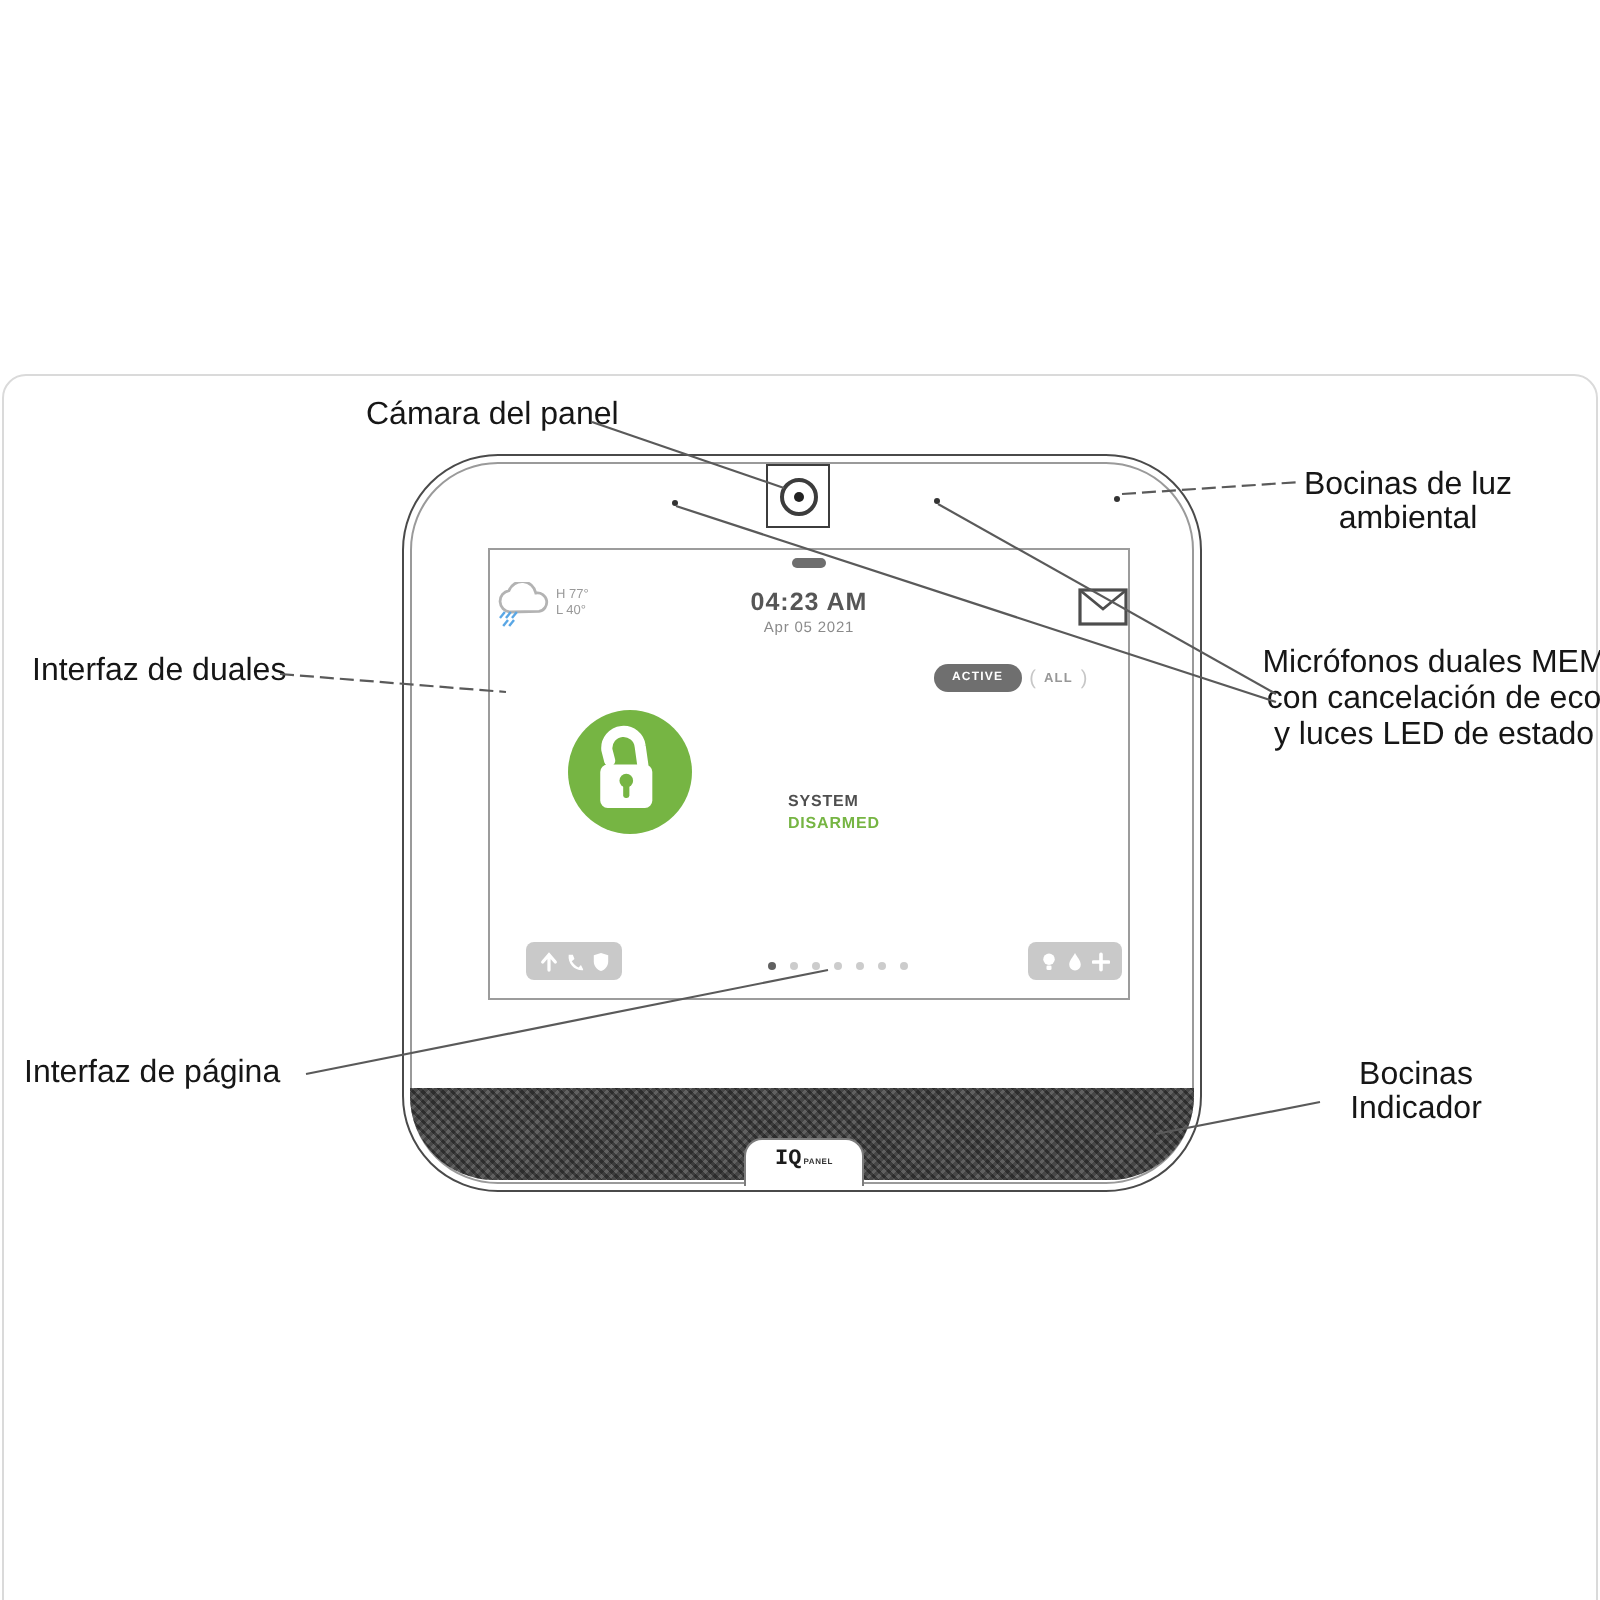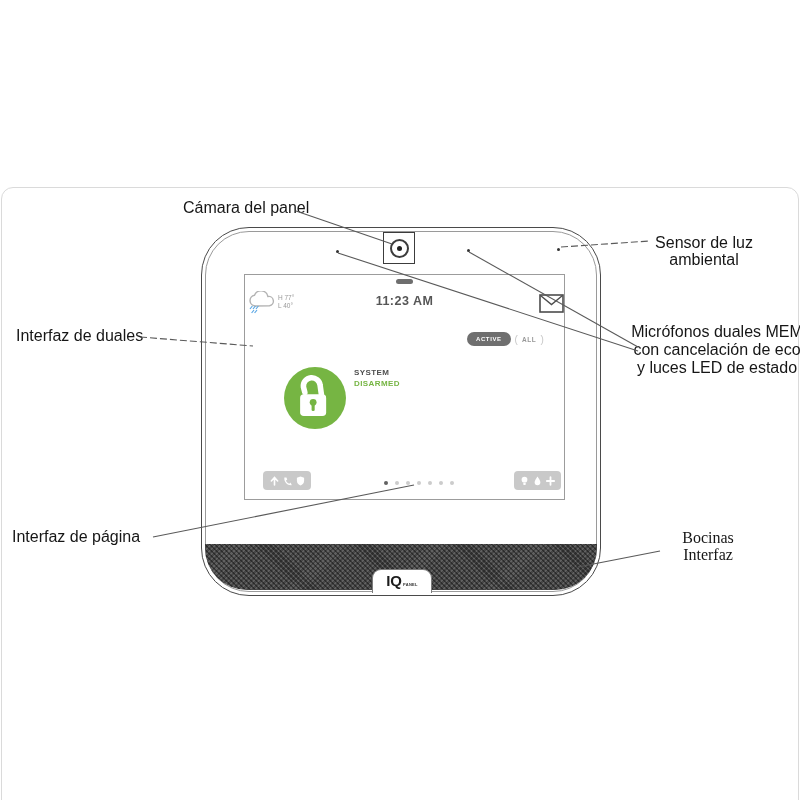--- a/index.html
+++ b/index.html
@@ -28,42 +28,42 @@
   .weather-txt{font-size:6.5px;line-height:8px;color:#999;margin-left:1px;margin-top:3px;}
   .clock{position:absolute;left:0;right:0;top:19px;text-align:center;}
   .clock .time{font-size:12.5px;font-weight:bold;color:#565656;letter-spacing:.5px;}
   .clock .date{font-size:7.5px;color:#8a8a8a;margin-top:1px;letter-spacing:.4px;}
   .envelope{position:absolute;left:294px;top:19px;}
   .toggle{position:absolute;left:222px;top:57px;display:flex;align-items:center;}
   .pill-active{background:#6f6f6f;color:#fff;font-size:6px;font-weight:bold;letter-spacing:.6px;
                border-radius:8px;padding:4px 9px;}
   .paren{color:#c7c7c7;font-size:10px;margin:0 4px;}
   .all-lbl{color:#979797;font-size:6.5px;font-weight:bold;letter-spacing:.6px;}
-  .status-wrap{position:absolute;left:39px;top:92px;display:flex;align-items:flex-start;}
+  .status-wrap{position:absolute;left:39px;top:80px;display:flex;align-items:flex-end;gap:40px;}
   .status-circle{width:62px;height:62px;}
   .status-text{margin-left:8px;font-size:8px;font-weight:bold;letter-spacing:.4px;line-height:11px;}
   .status-text .l1{color:#4f4f4f;}
   .status-text .l2{color:var(--green,#76b543);}
   .foot-pill{position:absolute;height:19px;background:#c9c9c9;border-radius:4px;
              display:flex;align-items:center;justify-content:center;gap:4px;}
   .foot-pill.left{left:18px;top:196px;width:48px;}
   .foot-pill.right{left:269px;top:196px;width:47px;}
   .page-ind{position:absolute;left:139px;top:206px;display:flex;gap:7px;align-items:center;}
   .pdot{width:4px;height:4px;border-radius:50%;background:#ccc;}
   .pdot.active{background:#616161;}
   
   .speaker{position:absolute;left:3px;right:3px;top:316px;height:46px;
            background-color:#474747;border-radius:0 0 42px 42px;
            background-image:
              repeating-linear-gradient(45deg,rgba(0,0,0,.38) 0 1.5px,transparent 1.5px 3.5px),
              repeating-linear-gradient(-45deg,rgba(255,255,255,.14) 0 1.5px,transparent 1.5px 3.5px);}
   .logo-tab{position:absolute;left:170px;bottom:2px;width:60px;height:24px;background:#fff;
             border:1px solid #7c7c7c;border-bottom:none;border-radius:9px 9px 0 0;
             display:flex;align-items:baseline;justify-content:center;gap:1px;padding-top:6px;box-sizing:border-box;}
-  .logo-iq{font-size:15px;font-weight:bold;color:#1c1c1c;line-height:9px;}
+  .logo-iq{font-size:11px;font-weight:bold;color:#1c1c1c;line-height:9px;font-family:Liberation Mono, monospace;}
   .logo-sub{font-size:4px;font-weight:bold;color:#333;letter-spacing:.3px;}
   .overlay{position:absolute;left:0;top:0;z-index:10;pointer-events:none;}
 </style>
 </head>
 <body>
 
 <div class="canvas">
 
   <div class="card-frame"></div>
 
@@ -93,21 +93,22 @@
             <line x1="7.6" y1="22" x2="10" y2="19"></line>
           </g>
         </svg>
         <div class="weather-txt">
           <div>H 77°</div>
           <div>L 40°</div>
         </div>
       </div>
 
       <div class="clock">
-        <div class="time">11:23 AM</div>
+        <div class="time">04:23 AM</div>
+        <div class="date">Apr 05 2021</div>
       </div>
 
       <div class="envelope">
         <svg width="25" height="19" viewBox="0 0 25 19">
           <rect x="1" y="1" width="23" height="17" fill="#fff" stroke="#4d4d4d" stroke-width="1.6"></rect>
           <polyline points="1.5,1.5 12.5,10.5 23.5,1.5" fill="none" stroke="#4d4d4d" stroke-width="1.4"></polyline>
         </svg>
       </div>
 
       <div class="toggle">
@@ -172,37 +173,37 @@
     <div class="speaker"></div>
     <div class="logo-tab">
       <span class="logo-iq">IQ</span>
       <span class="logo-sub">PANEL</span>
     </div>
   </div>
 
   <div class="label" style="left:183px;top:199px;">Cámara del panel</div>
 
   <div class="label center" style="left:638px;top:234px;width:132px;">
-    <div>Sensor de luz</div>
+    <div>Bocinas de luz</div>
     <div>ambiental</div>
   </div>
 
   <div class="label center" style="left:630px;top:323px;width:174px;line-height:18px;">
     <div>Micrófonos duales MEM</div>
     <div>con cancelación de eco</div>
     <div>y luces LED de estado</div>
   </div>
 
   <div class="label" style="left:16px;top:327px;">Interfaz de duales</div>
 
   <div class="label" style="left:12px;top:528px;">Interfaz de página</div>
 
-  <div class="label center" style="left:658px;top:529px;width:100px;font-family:Liberation Serif, serif;">
+  <div class="label center" style="left:658px;top:529px;width:100px;">
     <div>Bocinas</div>
-    <div>Interfaz</div>
+    <div>Indicador</div>
   </div>
 
   <svg class="overlay" width="800" height="800">
     <g stroke="#5a5a5a" stroke-width="1.1" fill="none">
       <line x1="296" y1="211" x2="392" y2="244"></line>
       <line x1="561" y1="247" x2="650" y2="241" stroke-dasharray="7 3"></line>
       <line x1="338" y1="253" x2="638" y2="351"></line>
       <line x1="469" y1="252" x2="638" y2="347"></line>
       <line x1="140" y1="337" x2="253" y2="346" stroke-dasharray="7 3"></line>
       <line x1="153" y1="537" x2="414" y2="485"></line>

